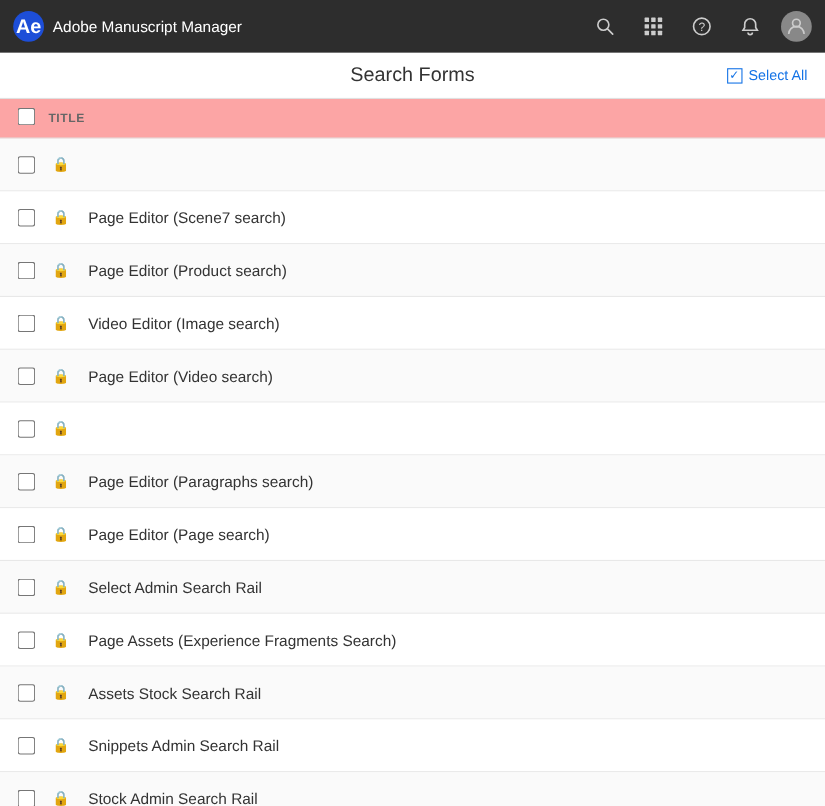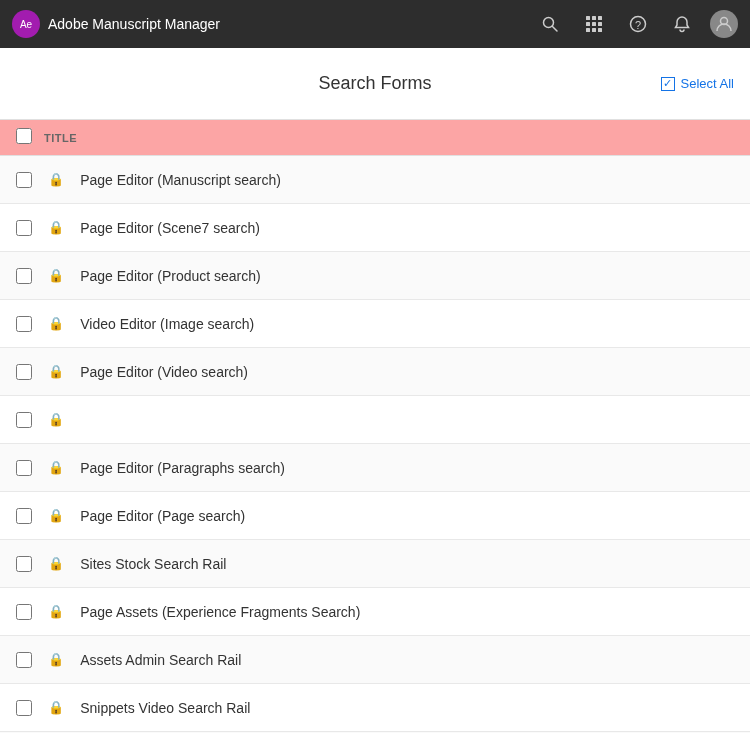--- a/index.html
+++ b/index.html
@@ -22,27 +22,27 @@
     }
     .topnav-logo {
       display: flex;
       align-items: center;
       gap: 8px;
     }
     .logo-icon {
       width: 28px;
       height: 28px;
       border-radius: 50%;
-      background: #a21caf;
+      background: #1d4ed8;
       display: flex;
       align-items: center;
       justify-content: center;
       color: white;
-      font-size: 10px;
-      font-weight: normal;
+      font-size: 18px;
+      font-weight: bold;
     }
     .topnav-title {
       color: #fff;
       font-size: 14px;
       font-weight: 400;
     }
     .topnav-spacer { flex: 1; }
     .topnav-icon {
       color: #ccc;
       font-size: 18px;
@@ -62,21 +62,21 @@
       display: flex;
       align-items: center;
       justify-content: center;
       color: #fff;
       font-size: 12px;
     }
 
     
     .header-bar {
       background: #fff;
-      height: 72px;
+      height: 42px;
       display: flex;
       align-items: center;
       justify-content: center;
       position: relative;
       border-bottom: 1px solid #e0e0e0;
     }
     .header-title {
       font-size: 18px;
       font-weight: 300;
       color: #333;
@@ -219,21 +219,20 @@
   <div class="th-checkbox">
     <input type="checkbox" style="width: 16px; height: 16px; cursor: pointer;">
   </div>
   <span class="th-label">TITLE</span>
 </div>
 
 <div id="table-body">
     <div class="table-row">
     <input type="checkbox" class="row-checkbox" style="">
     <span class="lock-icon">🔒</span>
-    <span class="row-title">Page Editor (Manuscript search)</span>
   </div>
     <div class="table-row">
     <input type="checkbox" class="row-checkbox" style="">
     <span class="lock-icon">🔒</span>
     <span class="row-title">Page Editor (Scene7 search)</span>
   </div>
     <div class="table-row">
     <input type="checkbox" class="row-checkbox" style="">
     <span class="lock-icon">🔒</span>
     <span class="row-title">Page Editor (Product search)</span>
@@ -258,35 +257,35 @@
     <span class="row-title">Page Editor (Paragraphs search)</span>
   </div>
     <div class="table-row">
     <input type="checkbox" class="row-checkbox" style="">
     <span class="lock-icon">🔒</span>
     <span class="row-title">Page Editor (Page search)</span>
   </div>
     <div class="table-row">
     <input type="checkbox" class="row-checkbox" style="">
     <span class="lock-icon">🔒</span>
-    <span class="row-title">Sites Stock Search Rail</span>
+    <span class="row-title">Select Admin Search Rail</span>
   </div>
     <div class="table-row">
     <input type="checkbox" class="row-checkbox" style="">
     <span class="lock-icon">🔒</span>
     <span class="row-title">Page Assets (Experience Fragments Search)</span>
   </div>
     <div class="table-row">
     <input type="checkbox" class="row-checkbox" style="">
     <span class="lock-icon">🔒</span>
-    <span class="row-title">Assets Admin Search Rail</span>
-  </div>
-    <div class="table-row">
-    <input type="checkbox" class="row-checkbox" style="">
-    <span class="lock-icon">🔒</span>
-    <span class="row-title">Snippets Video Search Rail</span>
+    <span class="row-title">Assets Stock Search Rail</span>
+  </div>
+    <div class="table-row">
+    <input type="checkbox" class="row-checkbox" style="">
+    <span class="lock-icon">🔒</span>
+    <span class="row-title">Snippets Admin Search Rail</span>
   </div>
     <div class="table-row">
     <input type="checkbox" class="row-checkbox" style="">
     <span class="lock-icon">🔒</span>
     <span class="row-title">Stock Admin Search Rail</span>
   </div>
   </div>
 
 </body></html>

